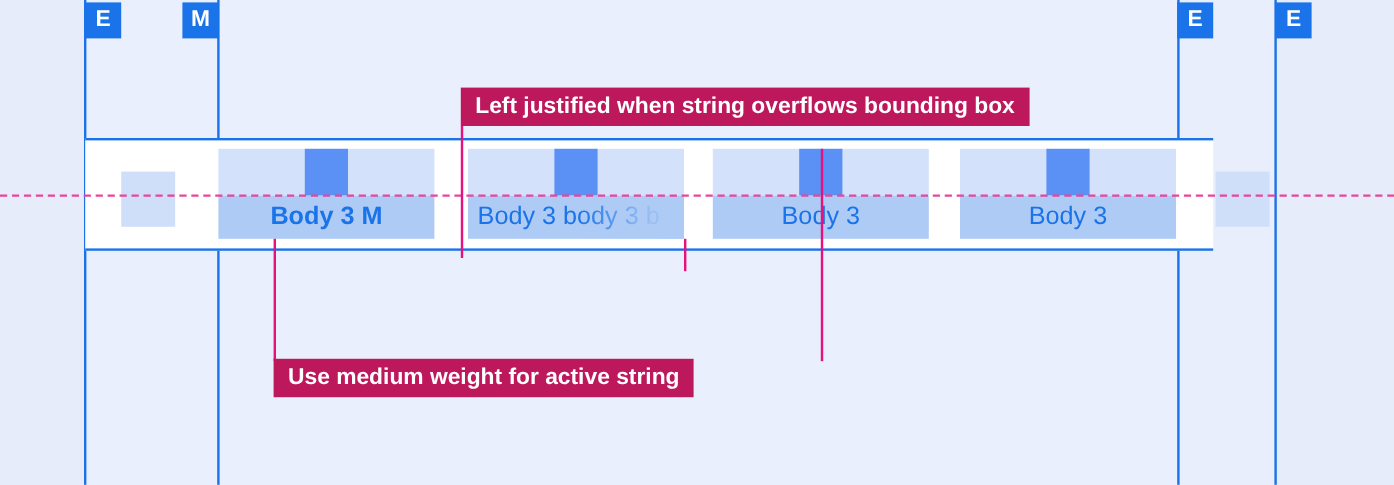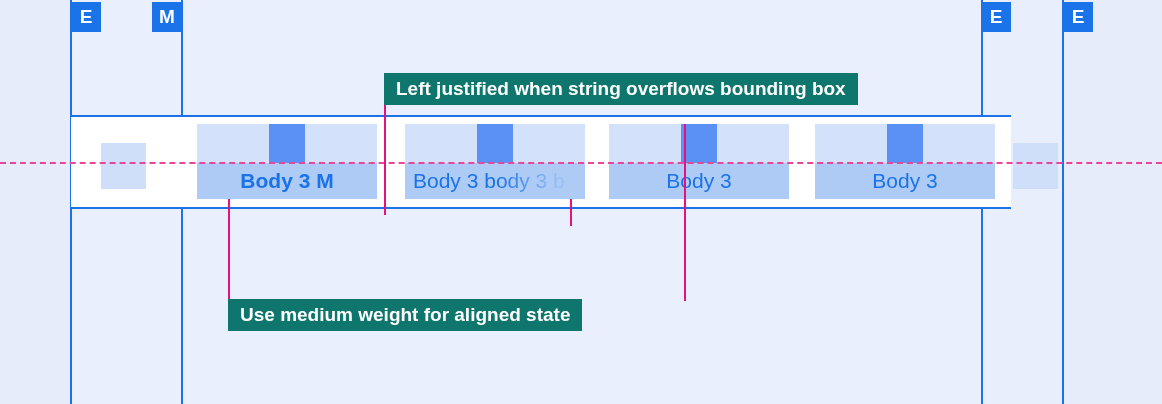--- a/index.html
+++ b/index.html
@@ -79,21 +79,20 @@
     height: 46px;
     background: #cfdffa;
     top: 143px;
   }
 
   
   .tab {
     position: absolute;
     top: 124px;
     height: 75px;
-    margin-left: 15px;
   }
   .tab-top {
     position: relative;
     height: 39px;
     background: #d3e1fb;
     width: 100%;
   }
   .tab-icon {
     position: absolute;
     top: 0;
@@ -145,21 +144,21 @@
     left: 0;
     top: 162px;
     width: 1162px;
     height: 0;
     border-top: 2px dashed #e8459b;
   }
 
   
   .callout {
     position: absolute;
-    background: #0f766e;
+    background: #be185d;
     color: #ffffff;
     font-size: 19px;
     font-weight: bold;
     line-height: 32px;
     height: 32px;
     padding: 0 12px;
     white-space: nowrap;
     font-family: "Liberation Sans", sans-serif;
   }
 
@@ -232,15 +231,15 @@
   </div>
 
   <div id="centerline"></div>
 
   <div class="connector-v" style="left:384px; top:105px;  height:110px;"></div>
   <div class="connector-v" style="left:570px; top:199px;  height:27px;"></div>
   <div class="connector-v" style="left:228px; top:199px;  height:102px;"></div>
   <div class="connector-v" style="left:684px; top:124px;  height:177px;"></div>
 
   <div class="callout" style="left:384px; top:73px;">Left justified when string overflows bounding box</div>
-  <div class="callout" style="left:228px; top:299px;">Use medium weight for aligned state</div>
+  <div class="callout" style="left:228px; top:299px;">Use medium weight for active string</div>
 
 </div>
 
 </body></html>

